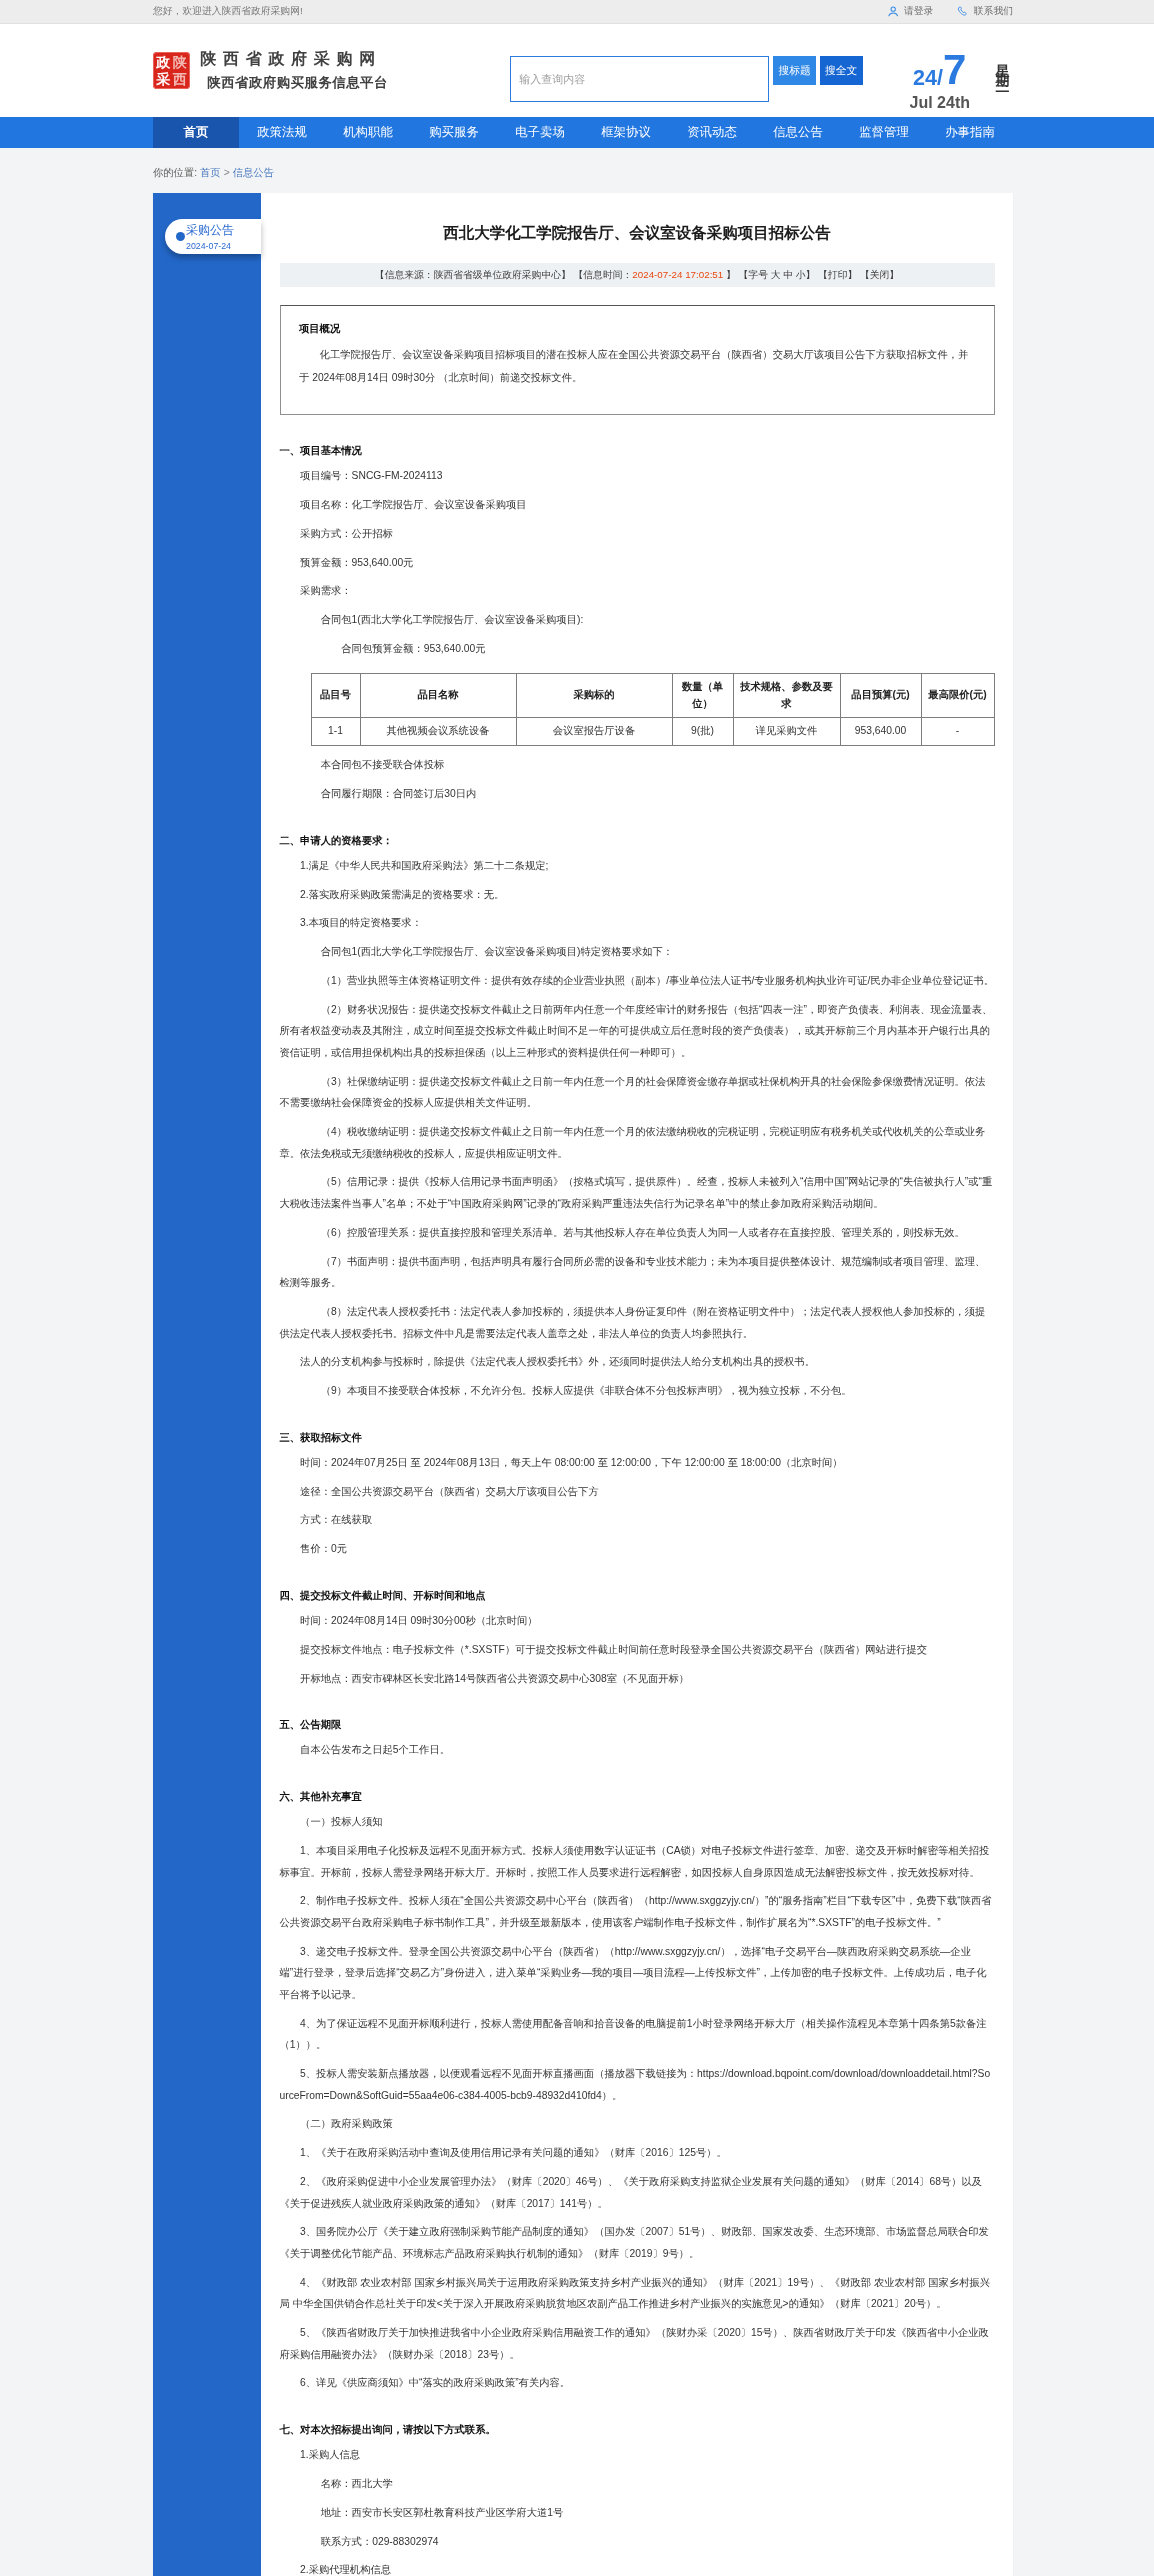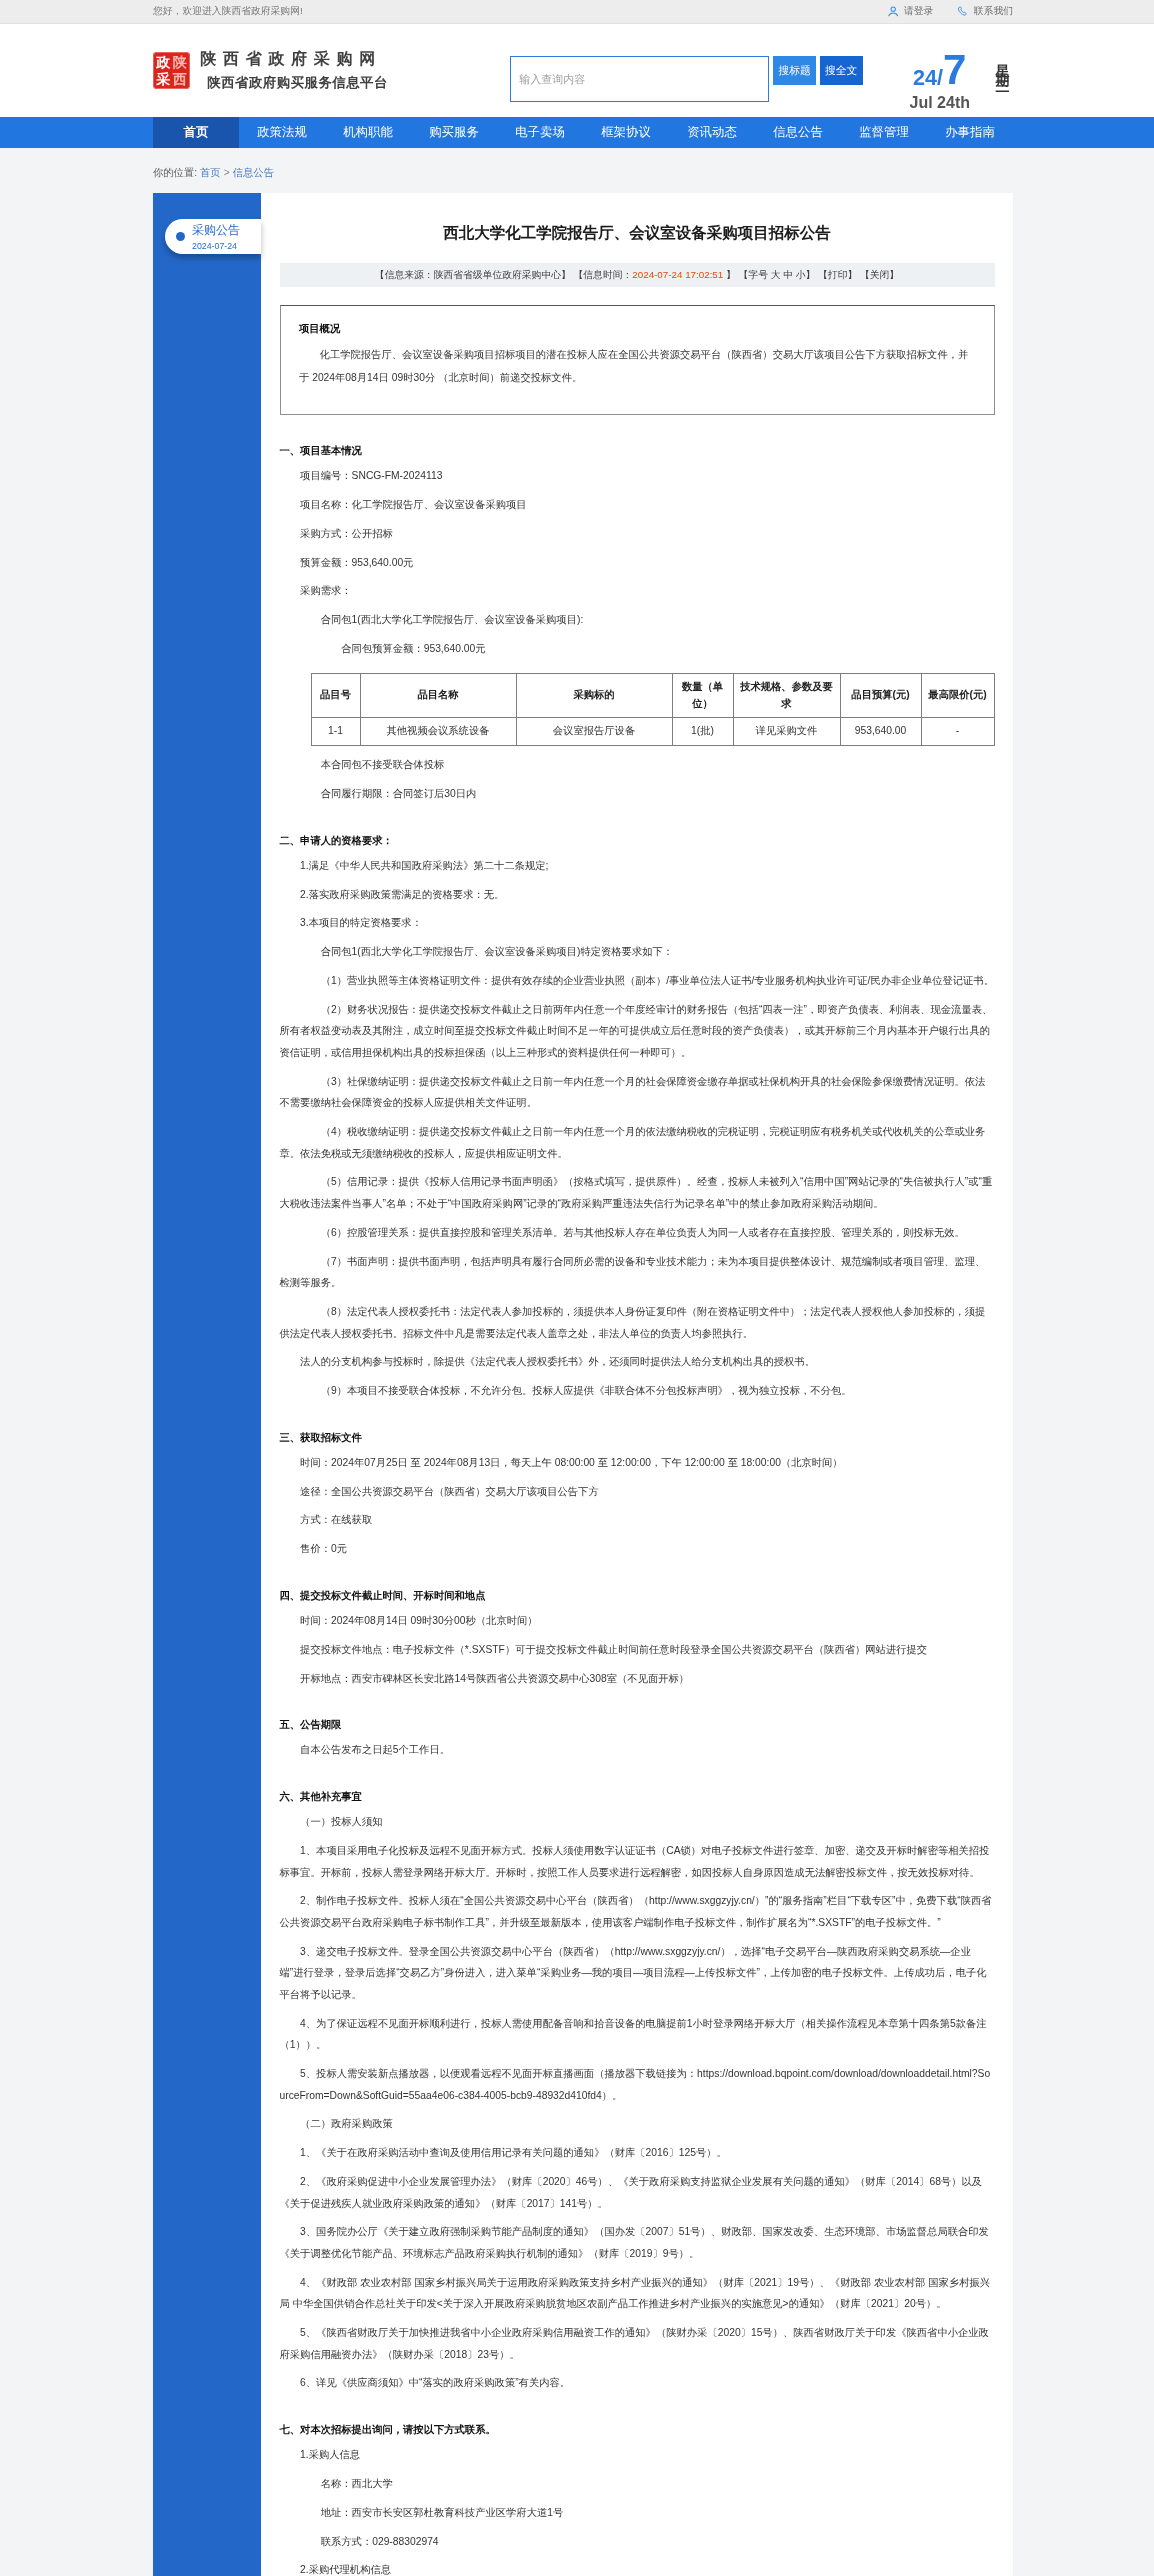--- a/index.html
+++ b/index.html
@@ -55,21 +55,21 @@
   .breadcrumb .sep { margin:0 3.1px; color:#888; }
 
   
   .card { width:860px; margin:13.4px 0 0 153px; display:flex; background:#fff; min-height:2391px;
           box-shadow:0 0.5px 1.5px rgba(0,0,0,.06); }
   .rail { width:108px; background:#2368c9; flex-shrink:0; position:relative; }
   .pill { position:absolute; top:26px; left:12.4px; right:0; height:35px; background:#fff;
           border-radius:17.5px 0 0 17.5px; box-shadow:0 4.1px 6.2px rgba(0,0,0,.28);
           display:flex; align-items:center; padding-left:10.3px; }
   .pill-dot { width:9.3px; height:9.3px; border-radius:50%; background:#2368c9; flex-shrink:0; }
-  .pill-text { margin-left:7px; color:#2a6ad0; }
+  .pill-text { margin-left:1px; color:#2a6ad0; }
   .pill-label { font-size:12px; }
   .pill-date { font-size:8.8px; margin-top:1.5px; }
 
   .content { flex:1; padding:15.5px 18.5px 36px 18.5px; min-width:0; }
   .art-title { text-align:center; font-size:15.5px; font-weight:bold; color:#1c1c1c; margin:12.4px 20.6px 18.5px; line-height:1.5; }
 
   .meta { background:#eef1f4; min-height:24px; line-height:24px; text-align:center; font-size:9.8px; color:#3f3f3f; }
   .meta .red { color:#e8470f; }
   .meta .ctrl { cursor:pointer; }
 
@@ -222,21 +222,21 @@
               <th>技术规格、参数及要求</th>
               <th>品目预算(元)</th>
               <th>最高限价(元)</th>
             </tr>
           </thead>
           <tbody>
             <tr>
               <td>1-1</td>
               <td>其他视频会议系统设备</td>
               <td>会议室报告厅设备</td>
-              <td>1(批)</td>
+              <td>9(批)</td>
               <td>详见采购文件</td>
               <td>953,640.00</td>
               <td>-</td>
             </tr>
           </tbody>
         </table>
         <p class="i2">本合同包不接受联合体投标</p>
         <p class="i2">合同履行期限：合同签订后30日内</p>
         <h3>二、申请人的资格要求：</h3>
         <p class="i1">1.满足《中华人民共和国政府采购法》第二十二条规定;</p>

